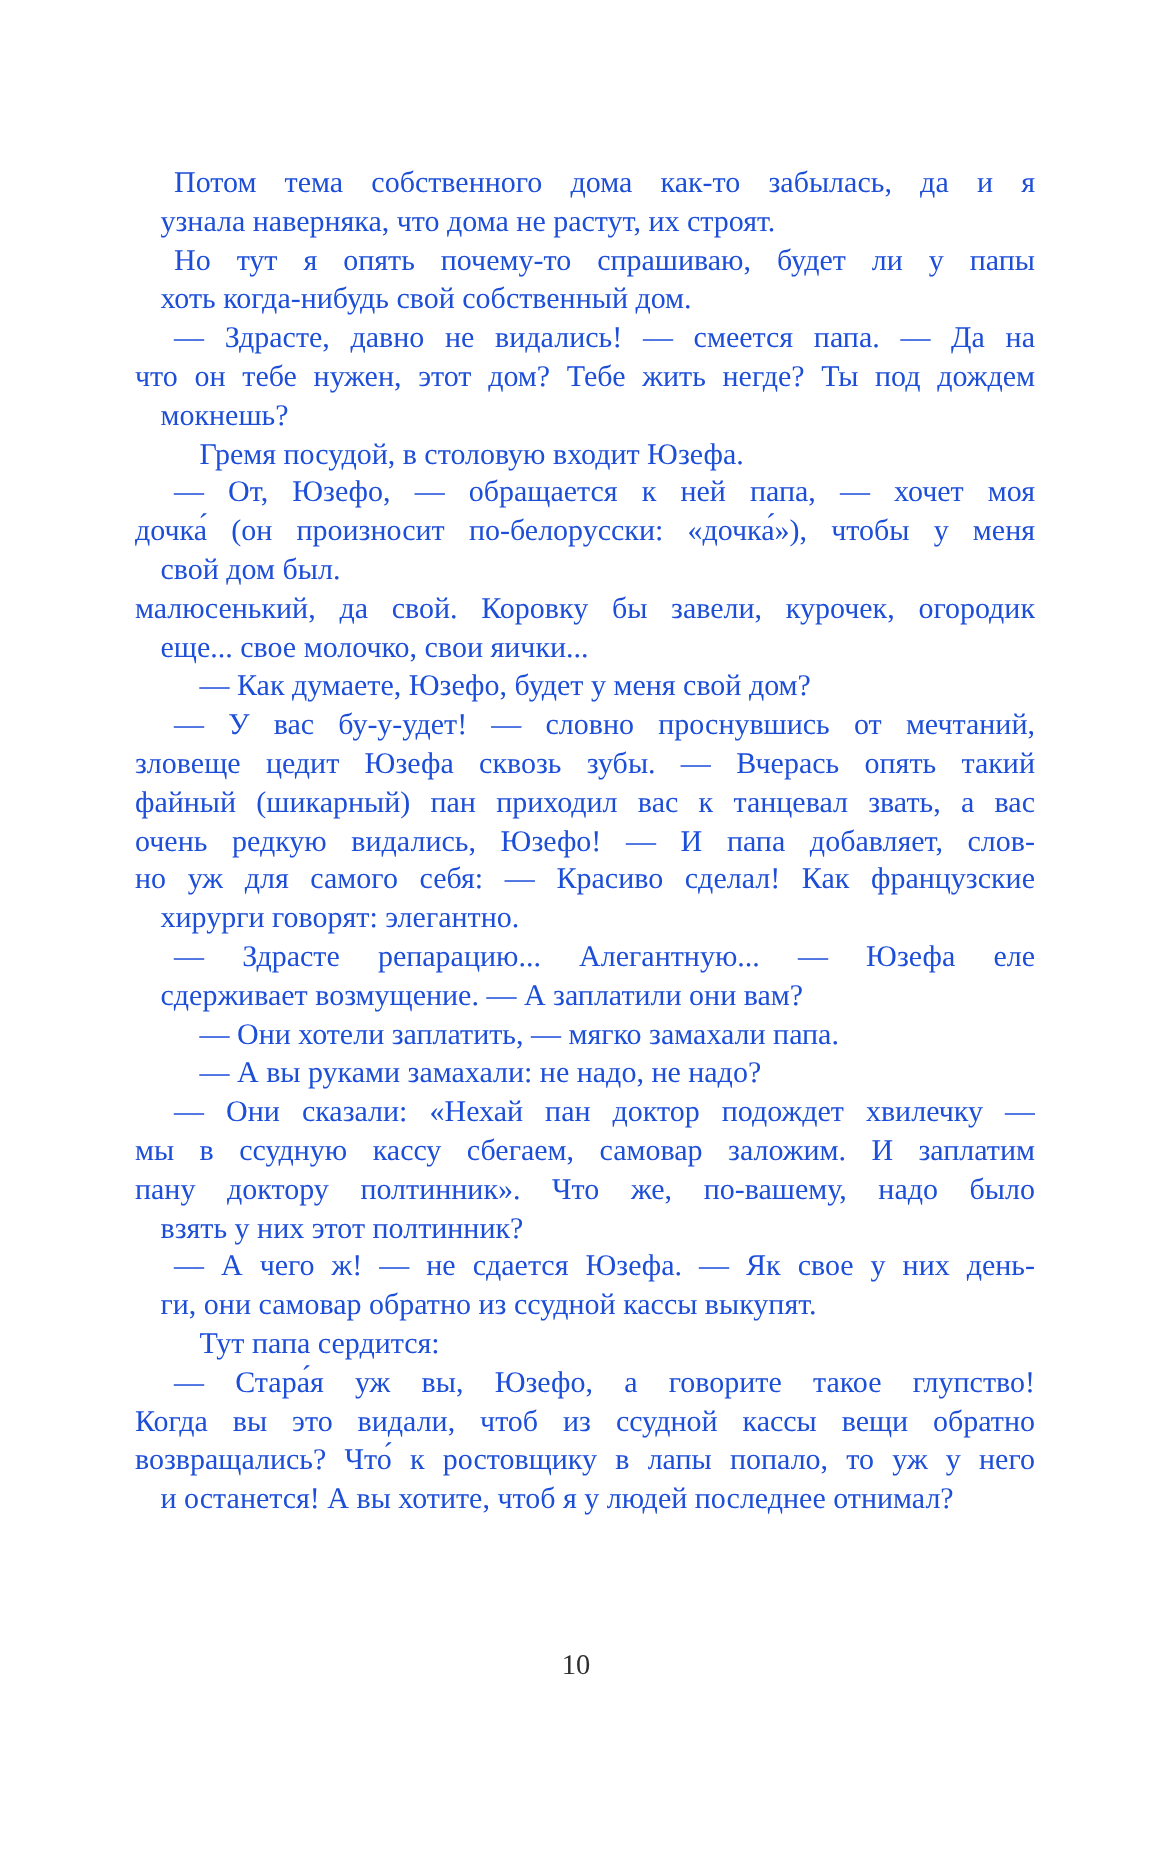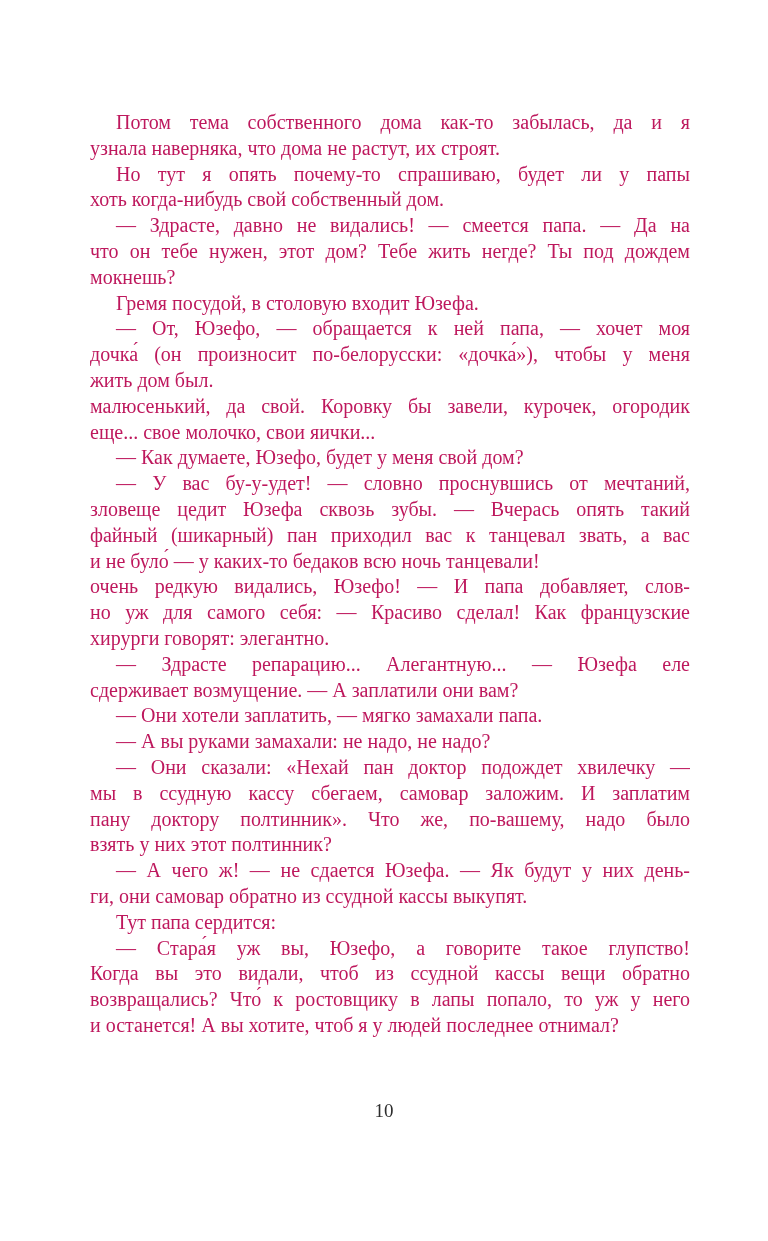--- a/index.html
+++ b/index.html
@@ -15,35 +15,36 @@
     overflow: hidden;
     font-family: "Liberation Serif", "DejaVu Serif", serif;
   }
   .text-block {
     position: absolute;
     left: 90px;
     top: 110px;
     width: 600px;
     font-size: 20px;
     line-height: 25.8px;
-    color: #be185d;
+    color: #1d4ed8;
     -webkit-font-smoothing: antialiased;
   }
   .paragraph {
     margin: 0;
     padding: 0;
   }
   .line {
     text-align: justify;
     text-align-last: justify;
     white-space: normal;
     overflow: hidden;
   }
   .line.last {
     text-align-last: left;
+    margin-left: 17px;
   }
   .line.first {
     text-indent: 26px;
   }
   .page-number {
     position: absolute;
     top: 1100px;
     left: 0;
     width: 768px;
     text-align: center;
@@ -69,34 +70,33 @@
         <div class="line first">— Здрасте, давно не видались! — смеется папа. — Да на</div>
         <div class="line">что он тебе нужен, этот дом? Тебе жить негде? Ты под дождем</div>
         <div class="line last">мокнешь?</div>
       </div>
       <div class="paragraph">
         <div class="line first last">Гремя посудой, в столовую входит Юзефа.</div>
       </div>
       <div class="paragraph">
         <div class="line first">— От, Юзефо, — обращается к ней папа, — хочет моя</div>
         <div class="line">дочка́ (он произносит по-белорусски: «дочка́»), чтобы у меня</div>
-        <div class="line last">жить дом был.</div>
+        <div class="line last">свой дом был.</div>
       </div>
       <div class="paragraph">
         <div class="line">малюсенький, да свой. Коровку бы завели, курочек, огородик</div>
         <div class="line last">еще... свое молочко, свои яички...</div>
       </div>
       <div class="paragraph">
         <div class="line first last">— Как думаете, Юзефо, будет у меня свой дом?</div>
       </div>
       <div class="paragraph">
         <div class="line first">— У вас бу-у-удет! — словно проснувшись от мечтаний,</div>
         <div class="line">зловеще цедит Юзефа сквозь зубы. — Вчерась опять такий</div>
         <div class="line">файный (шикарный) пан приходил вас к танцевал звать, а вас</div>
-        <div class="line last">и не було́ — у каких-то бедаков всю ночь танцевали!</div>
       </div>
       <div class="paragraph">
         <div class="line">очень редкую видались, Юзефо! — И папа добавляет, слов-</div>
         <div class="line">но уж для самого себя: — Красиво сделал! Как французские</div>
         <div class="line last">хирурги говорят: элегантно.</div>
       </div>
       <div class="paragraph">
         <div class="line first">— Здрасте репарацию... Алегантную... — Юзефа еле</div>
         <div class="line last">сдерживает возмущение. — А заплатили они вам?</div>
       </div>
@@ -106,21 +106,21 @@
       <div class="paragraph">
         <div class="line first last">— А вы руками замахали: не надо, не надо?</div>
       </div>
       <div class="paragraph">
         <div class="line first">— Они сказали: «Нехай пан доктор подождет хвилечку —</div>
         <div class="line">мы в ссудную кассу сбегаем, самовар заложим. И заплатим</div>
         <div class="line">пану доктору полтинник». Что же, по-вашему, надо было</div>
         <div class="line last">взять у них этот полтинник?</div>
       </div>
       <div class="paragraph">
-        <div class="line first">— А чего ж! — не сдается Юзефа. — Як будут у них день-</div>
+        <div class="line first">— А чего ж! — не сдается Юзефа. — Як свое у них день-</div>
         <div class="line last">ги, они самовар обратно из ссудной кассы выкупят.</div>
       </div>
       <div class="paragraph">
         <div class="line first last">Тут папа сердится:</div>
       </div>
       <div class="paragraph">
         <div class="line first">— Стара́я уж вы, Юзефо, а говорите такое глупство!</div>
         <div class="line">Когда вы это видали, чтоб из ссудной кассы вещи обратно</div>
         <div class="line">возвращались? Что́ к ростовщику в лапы попало, то уж у него</div>
         <div class="line last">и останется! А вы хотите, чтоб я у людей последнее отнимал?</div>

